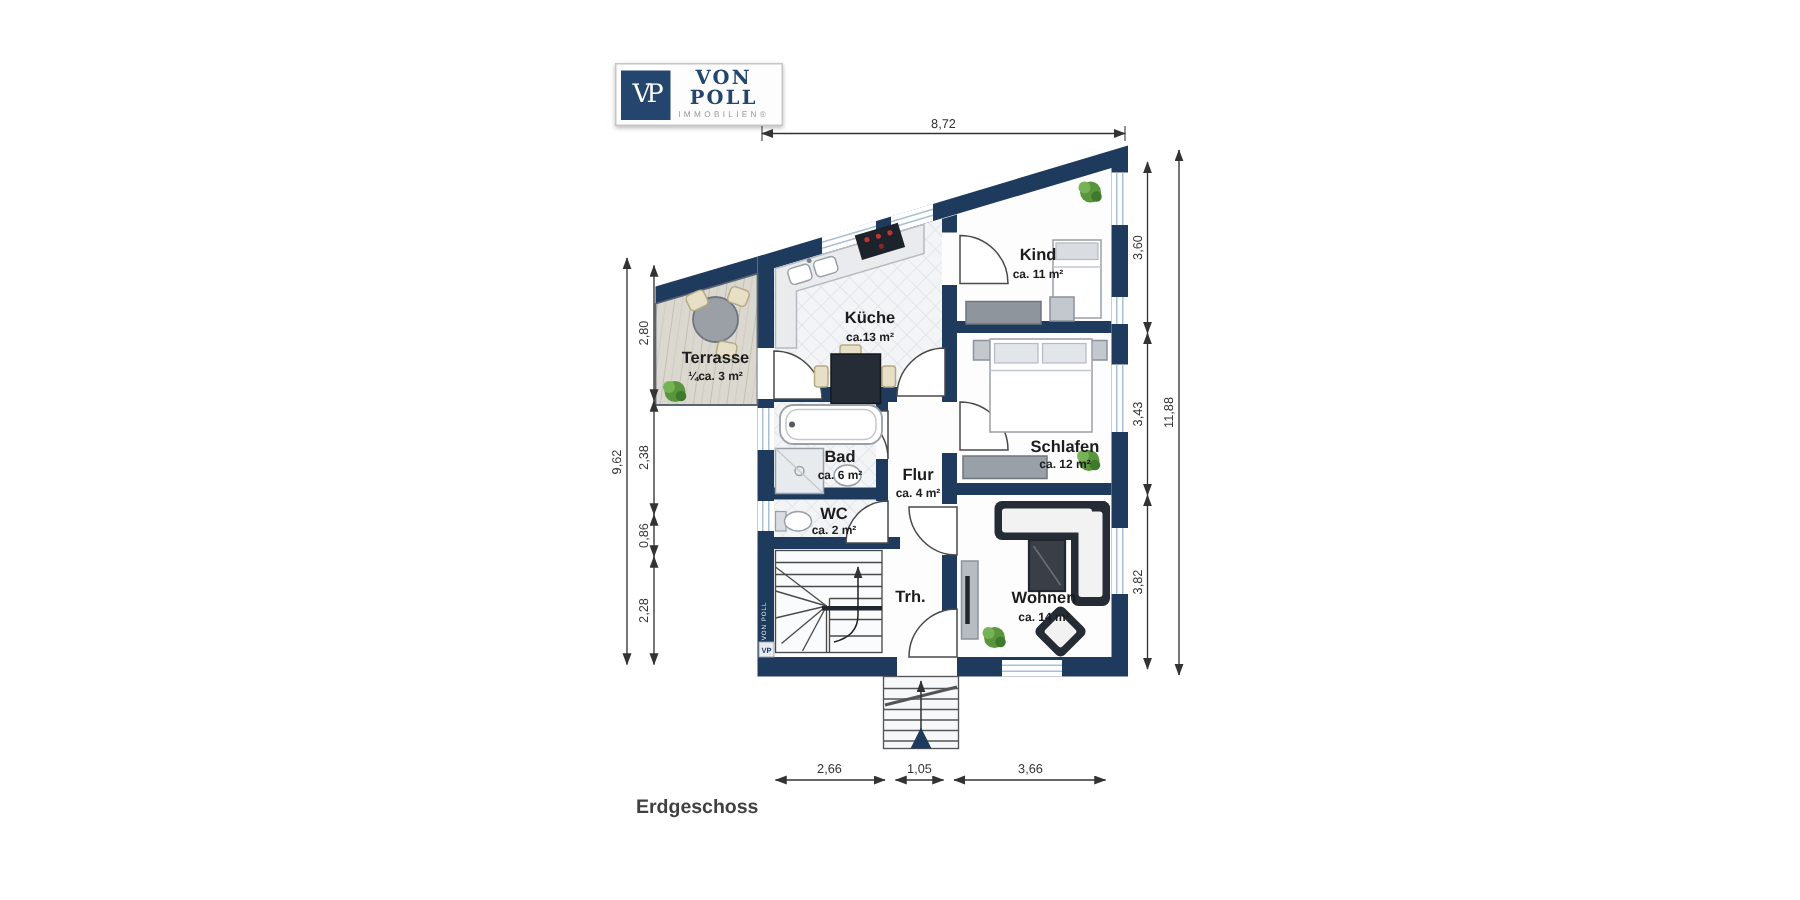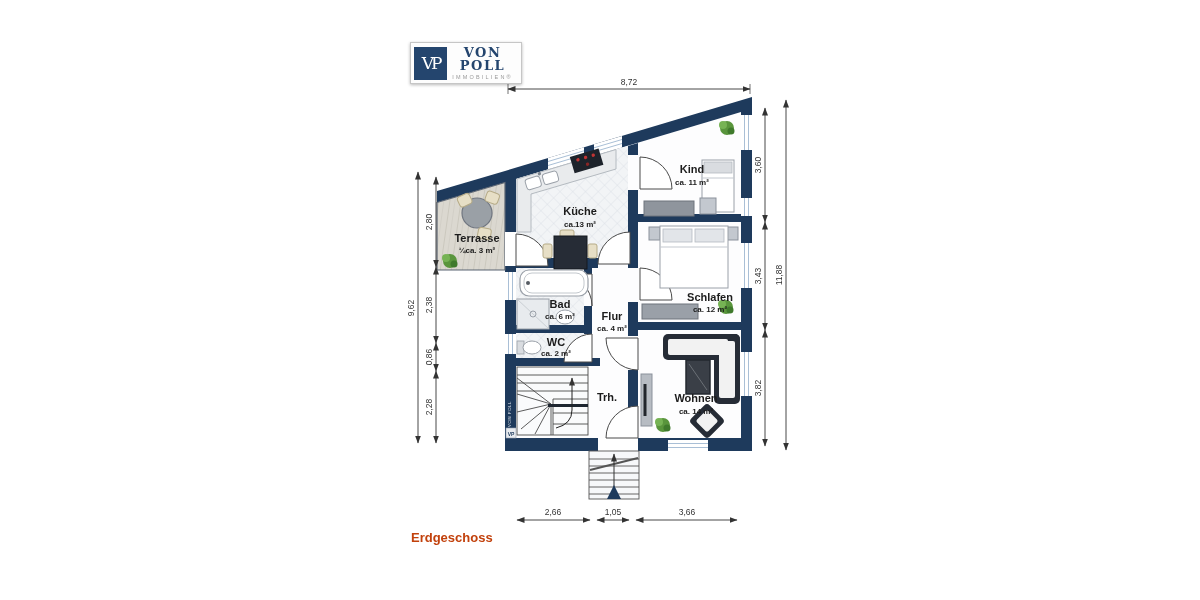--- a/index.html
+++ b/index.html
@@ -10,21 +10,21 @@
   .logo{position:absolute;left:410px;top:42px;width:104px;height:34px;background:#fdfdfd;
         border:1px solid #c6c6c6;box-shadow:0 1px 3px rgba(0,0,0,.28);display:flex;
         align-items:center;padding:3px;}
   .logo-vp{width:33px;height:33px;background:#24456e;color:#ffffff;display:flex;align-items:center;
            justify-content:center;font-family:"DejaVu Serif",serif;font-size:17px;letter-spacing:-3px;}
   .logo-right{flex:1;text-align:center;line-height:1;}
   .logo-name{color:#24456e;font-family:"DejaVu Serif",serif;font-weight:bold;font-size:13px;
              letter-spacing:1.5px;}
   .logo-sub{color:#9a9a9a;font-size:5.5px;letter-spacing:2.2px;margin-top:3px;}
   
-  .plan-title{position:absolute;left:411px;top:530px;font-size:13px;font-weight:bold;color:#c2410c;}
+  .plan-title{position:absolute;left:424px;top:530px;font-size:13px;font-weight:bold;color:#404040;}
   
   text{font-family:"Liberation Sans",sans-serif;}
   .room-name{font-size:11px;font-weight:bold;fill:#1c1c1c;}
   .room-area{font-size:8px;font-weight:bold;fill:#1c1c1c;}
   .dim{font-size:8.5px;fill:#333333;}
   .wm{font-size:4.2px;fill:#dfe5ec;letter-spacing:.6px;}
   .wm-vp{font-size:5px;fill:#1e3a5c;font-weight:bold;}
 </style>
 </head>
 <body>

